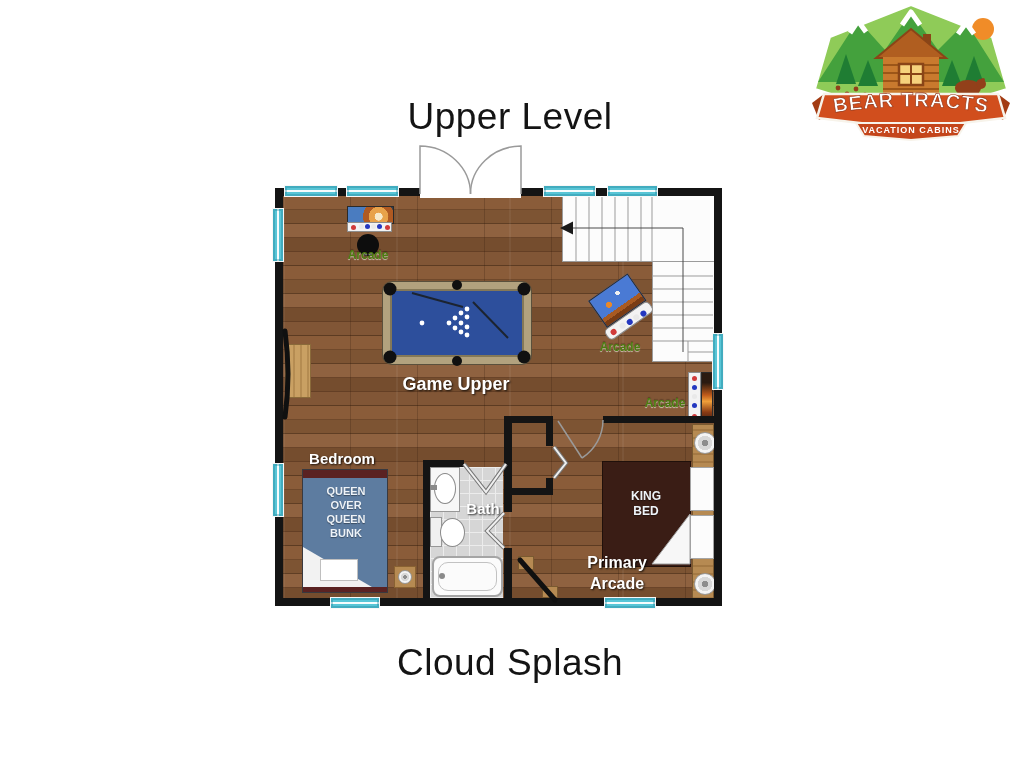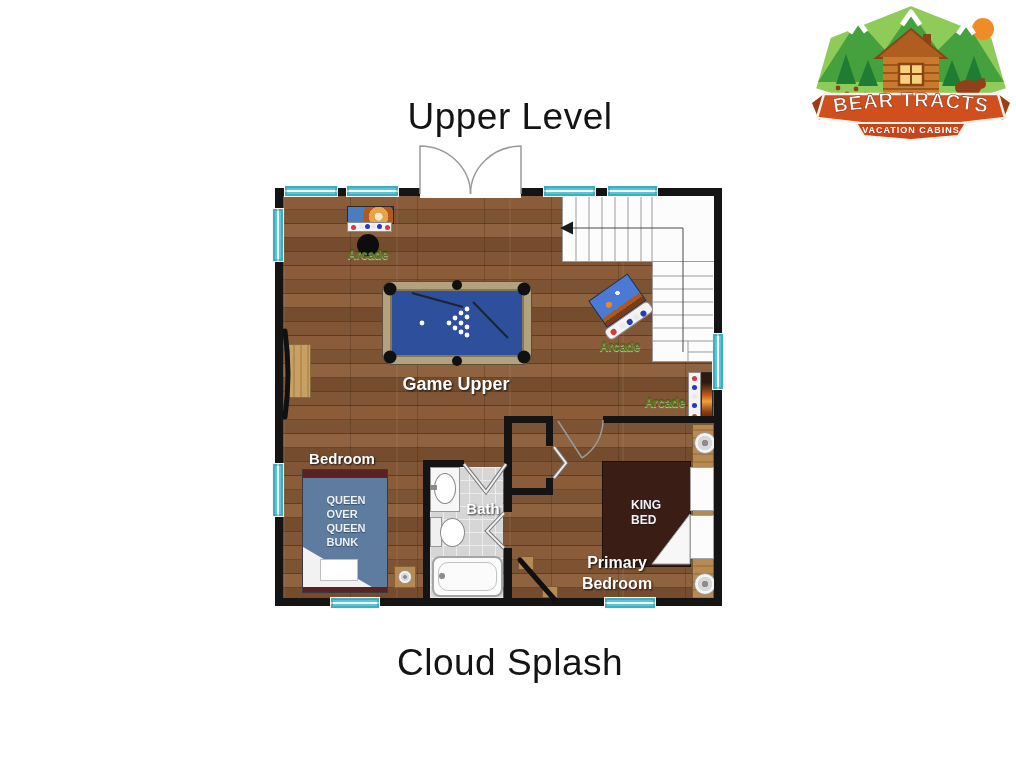--- a/index.html
+++ b/index.html
@@ -24,22 +24,22 @@
   .wall{background:#141414;}
   .win{background:#58c5d6;border:1px solid #f8f8f8;box-sizing:border-box;
        box-shadow:inset 0 0 0 2px rgba(25,125,150,.35);}
   .win-h{background-image:linear-gradient(180deg,rgba(255,255,255,0) 42%,rgba(255,255,255,.95) 42% 58%,rgba(255,255,255,0) 58%);}
   .win-v{background-image:linear-gradient(90deg,rgba(255,255,255,0) 42%,rgba(255,255,255,.95) 42% 58%,rgba(255,255,255,0) 58%);}
   .room-label{color:#fff;font-weight:bold;text-shadow:1px 1px 2px rgba(0,0,0,.8);
        transform:translateX(-50%);white-space:pre-line;text-align:center;line-height:19px;}
   .small-label{color:#4d7c0f;font-weight:bold;font-size:12px;
        text-shadow:0 1px 1px rgba(255,255,255,.65),0 -1px 1px rgba(0,0,0,.25);
        transform:translateX(-50%);}
-  .bed-text{color:#eef3f8;font-weight:bold;text-align:left;white-space:pre-line;
-       transform:translateX(-50%);text-shadow:0 1px 1px rgba(0,0,0,.4);margin-top:9px;}
+  .bed-text{color:#eef3f8;font-weight:bold;text-align:center;white-space:pre-line;
+       transform:translateX(-50%);text-shadow:0 1px 1px rgba(0,0,0,.4);}
   .dot{width:5px;height:5px;border-radius:50%;}
   .lamp{width:22px;height:22px;border-radius:50%;border:1px solid #9a9a9a;box-sizing:border-box;
        background:radial-gradient(circle,#8d8d8d 0 22%,#d8d8d8 23% 50%,#f4f4f4 51% 72%,#bfbfbf 73%);}
   svg{display:block;}
 </style>
 </head>
 <body>
 
 <div id="canvas">
 
@@ -201,21 +201,21 @@
 
     <line x1="520" y1="560" x2="555" y2="600" stroke="#101010" stroke-width="5" stroke-linecap="round"></line>
 
     <polygon points="652,564 690,564 690,514" fill="#f7f7f7" stroke="#9f9f9f" stroke-width="1"></polygon>
   </svg>
 
   <div class="abs room-label" style="left:456px;top:375px;font-size:18px;">Game Upper</div>
   <div class="abs room-label" style="left:342px;top:449px;font-size:15px;">Bedroom</div>
   <div class="abs room-label" style="left:483px;top:499px;font-size:15px;text-align:right;">Bath</div>
   <div class="abs room-label" style="left:617px;top:552px;font-size:16px;line-height:21px;">Primary
-Bedroom</div>
+Arcade</div>
   <div class="abs small-label" style="left:368px;top:248px;">Arcade</div>
   <div class="abs small-label" style="left:620px;top:340px;">Arcade</div>
   <div class="abs small-label" style="left:665px;top:396px;">Arcade</div>
   <div class="abs bed-text" style="left:346px;top:484px;font-size:11px;line-height:14px;">QUEEN
 OVER
 QUEEN
 BUNK</div>
   <div class="abs bed-text" style="left:646px;top:489px;font-size:12px;line-height:15px;">KING
 BED</div>
 

